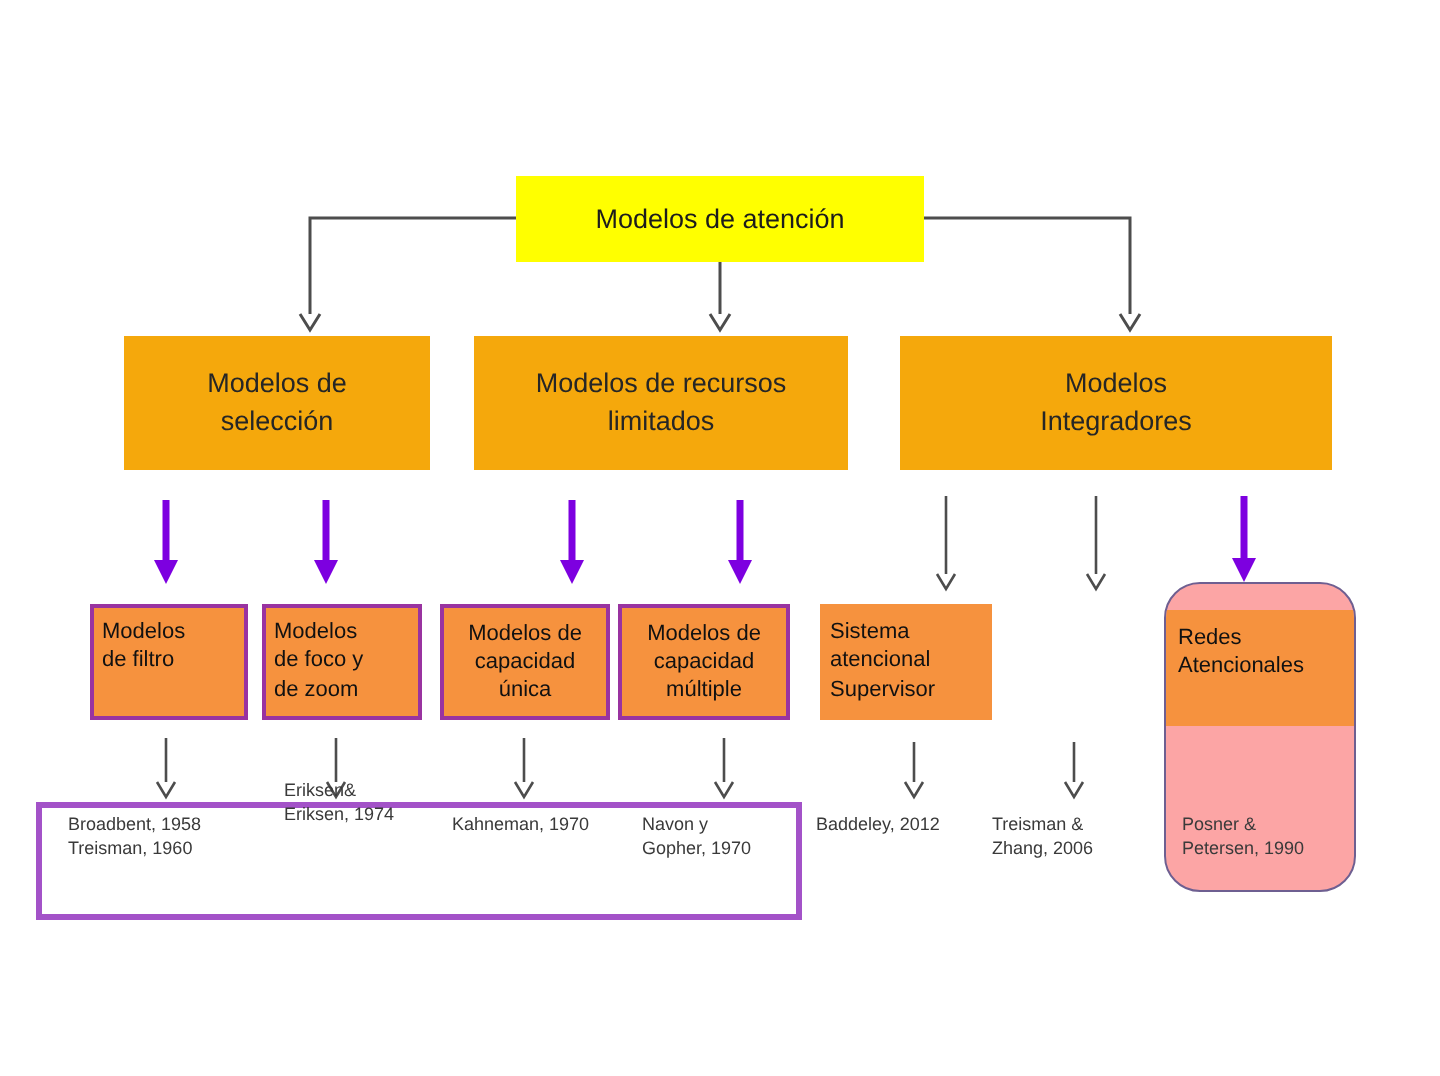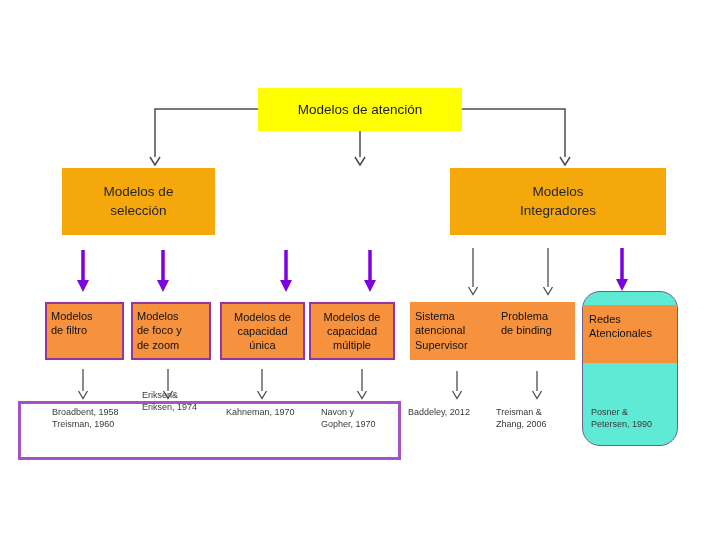--- a/index.html
+++ b/index.html
@@ -29,21 +29,21 @@
   }
   .l3.bordered{border:2.5px solid #9933A0;padding:5px 4px;}
   .l3.center{align-items:center;text-align:center;justify-content:center;}
   .ref-rect{
     position:absolute;left:18px;top:401px;width:383px;height:59px;
     border:3px solid #A352C8;box-sizing:border-box;background:transparent;
   }
   .rounded-group{
     position:absolute;left:582px;top:291px;width:96px;height:155px;
     border:1.6px solid #6E5F91;border-radius:18px;box-sizing:border-box;
-    overflow:hidden;background:#5eead4;
+    overflow:hidden;background:#fca5a5;
   }
   .group-strip{
     position:absolute;left:0;right:0;top:13px;height:58px;background:#F6923E;
     font-size:11px;line-height:1.3;color:#111111;padding:7px 6px;
     box-sizing:border-box;white-space:pre-line;
   }
   .ref{
     position:absolute;font-size:9px;line-height:1.3;color:#3a3a3a;
     white-space:pre-line;
   }
@@ -133,49 +133,49 @@
         <line x1="627" y1="369" x2="627" y2="391"></line>
           <path d="M622.5,391 L627,398.5 L631.5,391"></path>
       </g>
     </g>
   </svg>
 
   <div class="box root">Modelos de atención</div>
 
   <div class="box l2" style="left:62px;width:153px">Modelos de
 selección</div>
+  <div class="box l2" style="left:237px;width:187px">Modelos de recursos
+limitados</div>
   <div class="box l2" style="left:450px;width:216px">Modelos
 Integradores</div>
 
   <div class="box l3 bordered" style="left:45px;width:79px">Modelos
 de filtro</div>
   <div class="box l3 bordered" style="left:131px;width:80px">Modelos
 de foco y
 de zoom</div>
   <div class="box l3 bordered center" style="left:220px;width:85px">Modelos de
 capacidad
 única</div>
   <div class="box l3 bordered center" style="left:309px;width:86px">Modelos de
 capacidad
 múltiple</div>
   <div class="box l3" style="left:410px;width:86px">Sistema
 atencional
 Supervisor</div>
-  <div class="box l3" style="left:496px;width:79px">Problema
-de binding</div>
 
   <div class="rounded-group">
     <div class="group-strip">Redes
 Atencionales</div>
     <div class="ref" style="left:8px;top:115px">Posner &amp;
 Petersen, 1990</div>
   </div>
 
   <div class="ref-rect"></div>
-  <div class="ref" style="left:52px;top:407px">Broadbent, 1958
+  <div class="ref" style="left:34px;top:407px">Broadbent, 1958
 Treisman, 1960</div>
   <div class="ref" style="left:142px;top:390px">Eriksen&amp;
 Eriksen, 1974</div>
   <div class="ref" style="left:226px;top:407px">Kahneman, 1970</div>
   <div class="ref" style="left:321px;top:407px">Navon y
 Gopher, 1970</div>
   <div class="ref" style="left:408px;top:407px">Baddeley, 2012</div>
   <div class="ref" style="left:496px;top:407px">Treisman &amp;
 Zhang, 2006</div>
 

